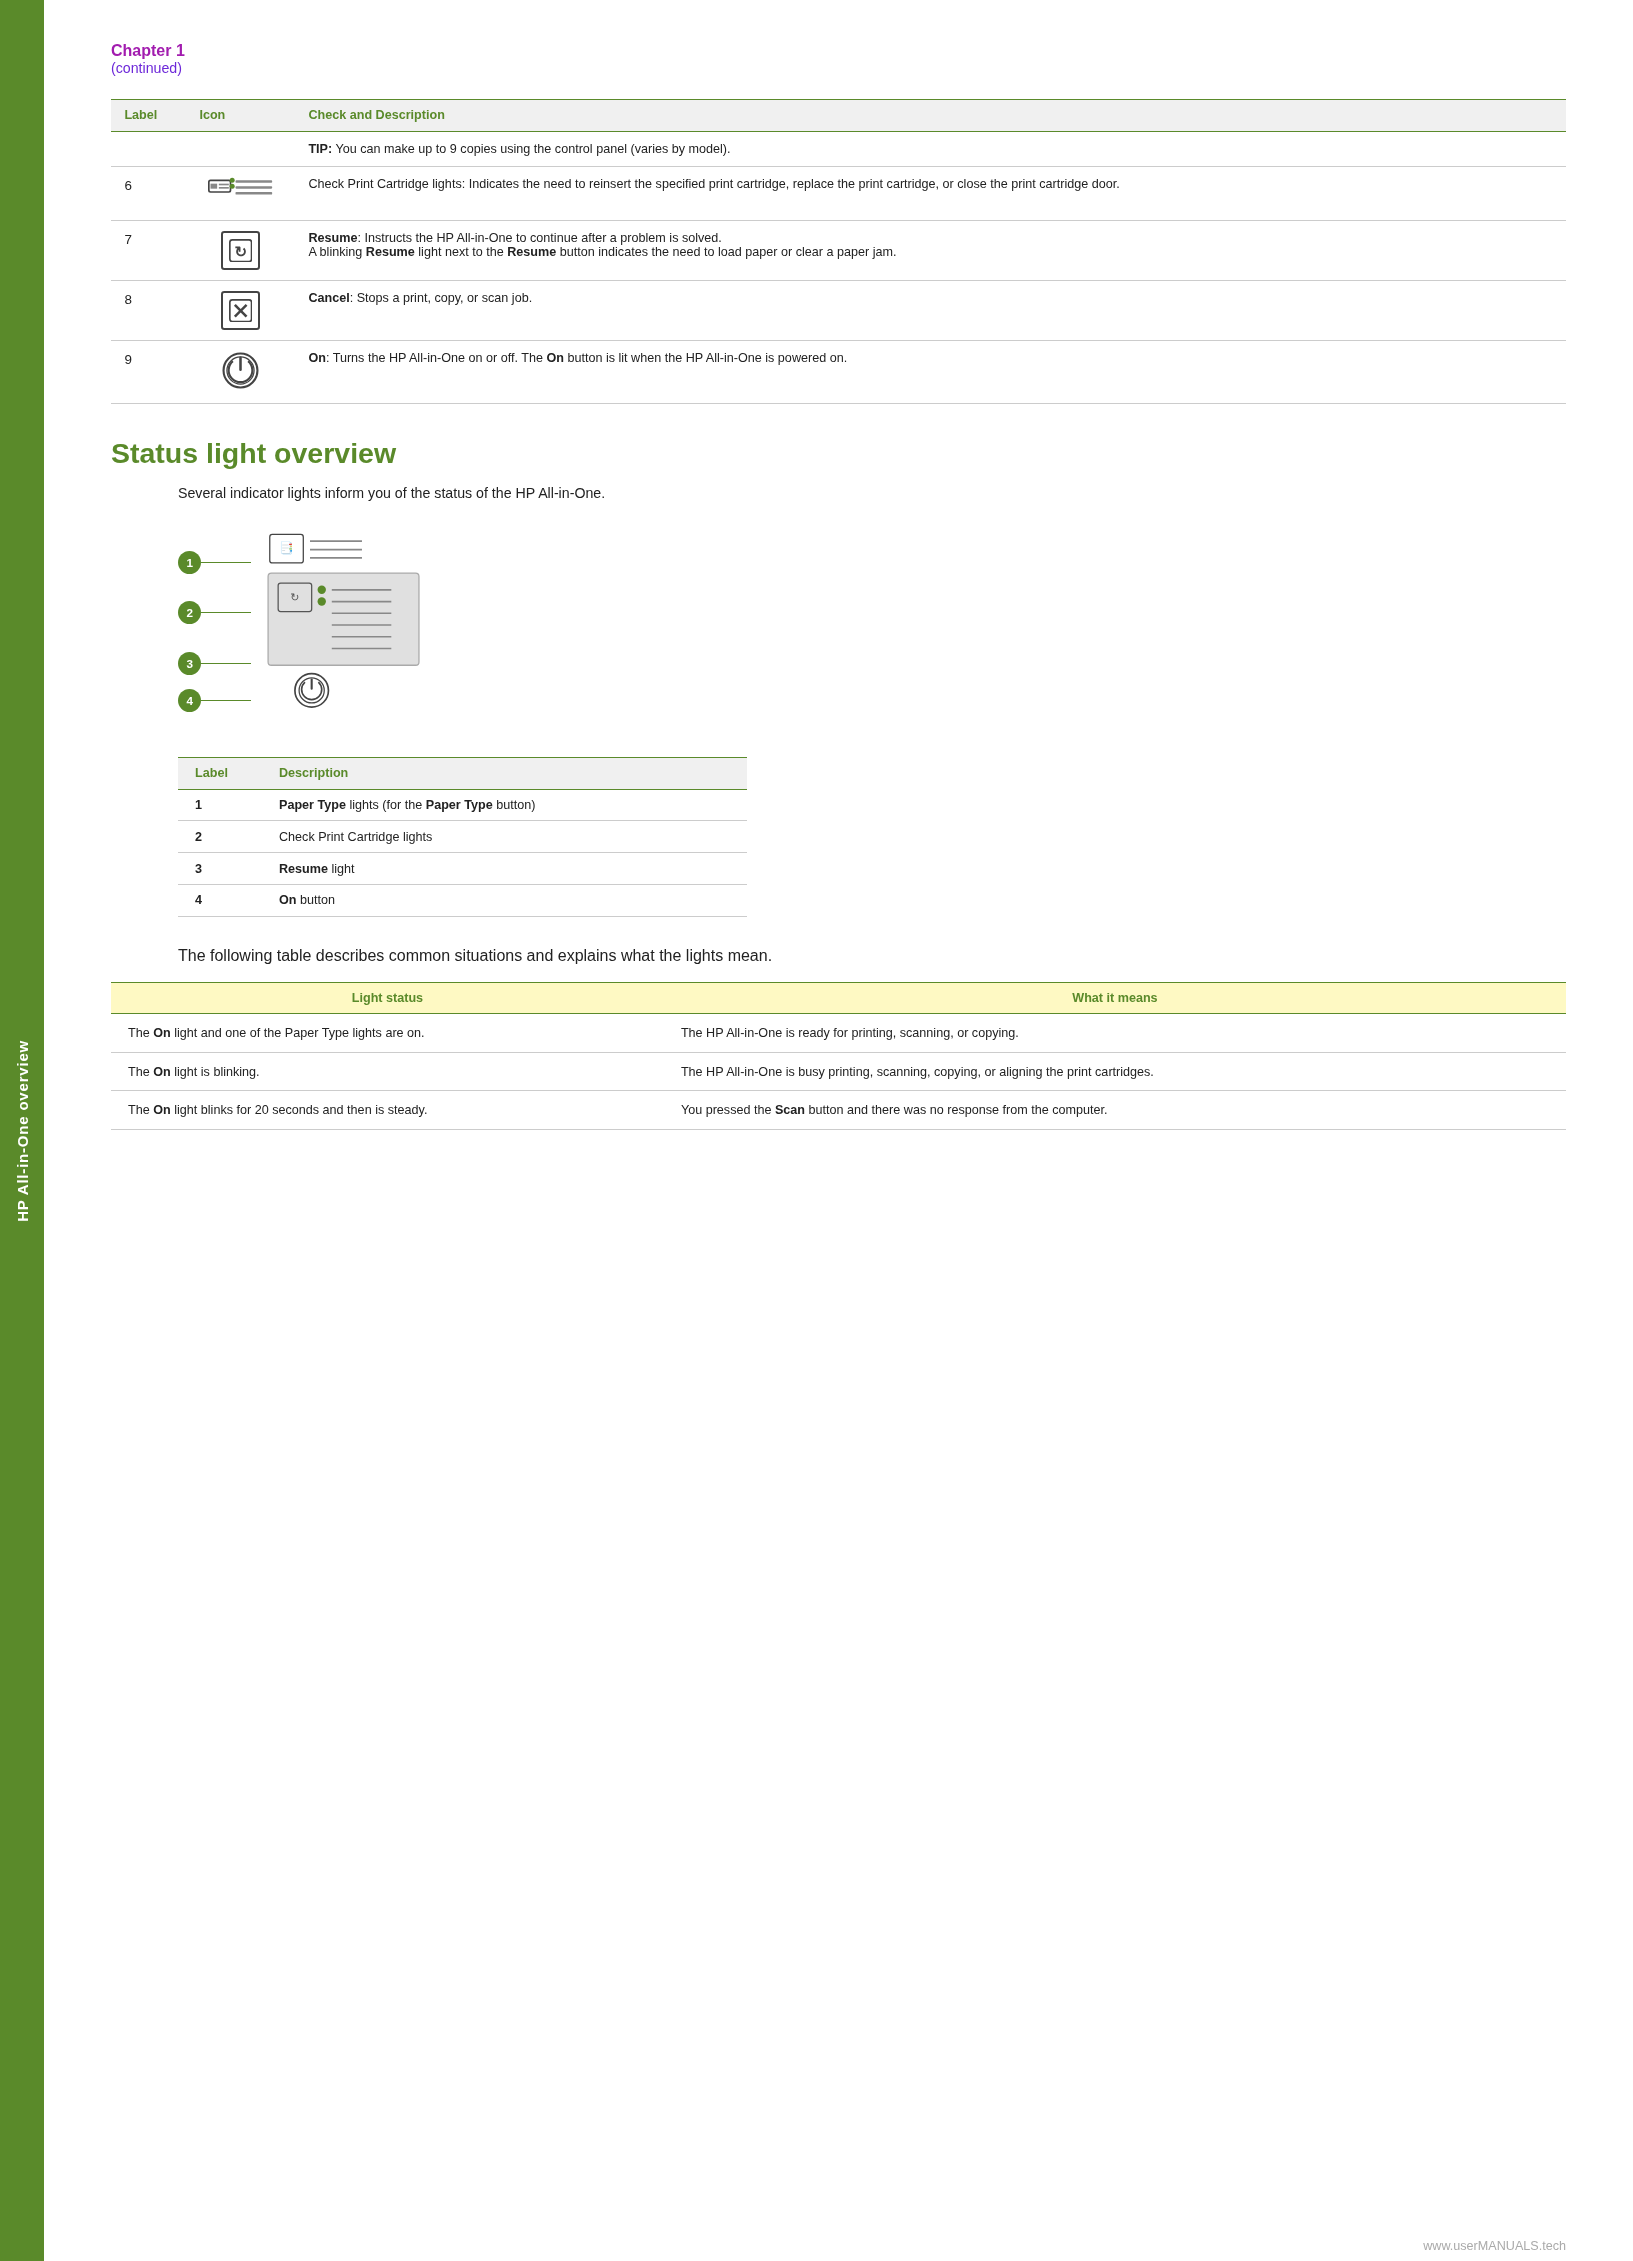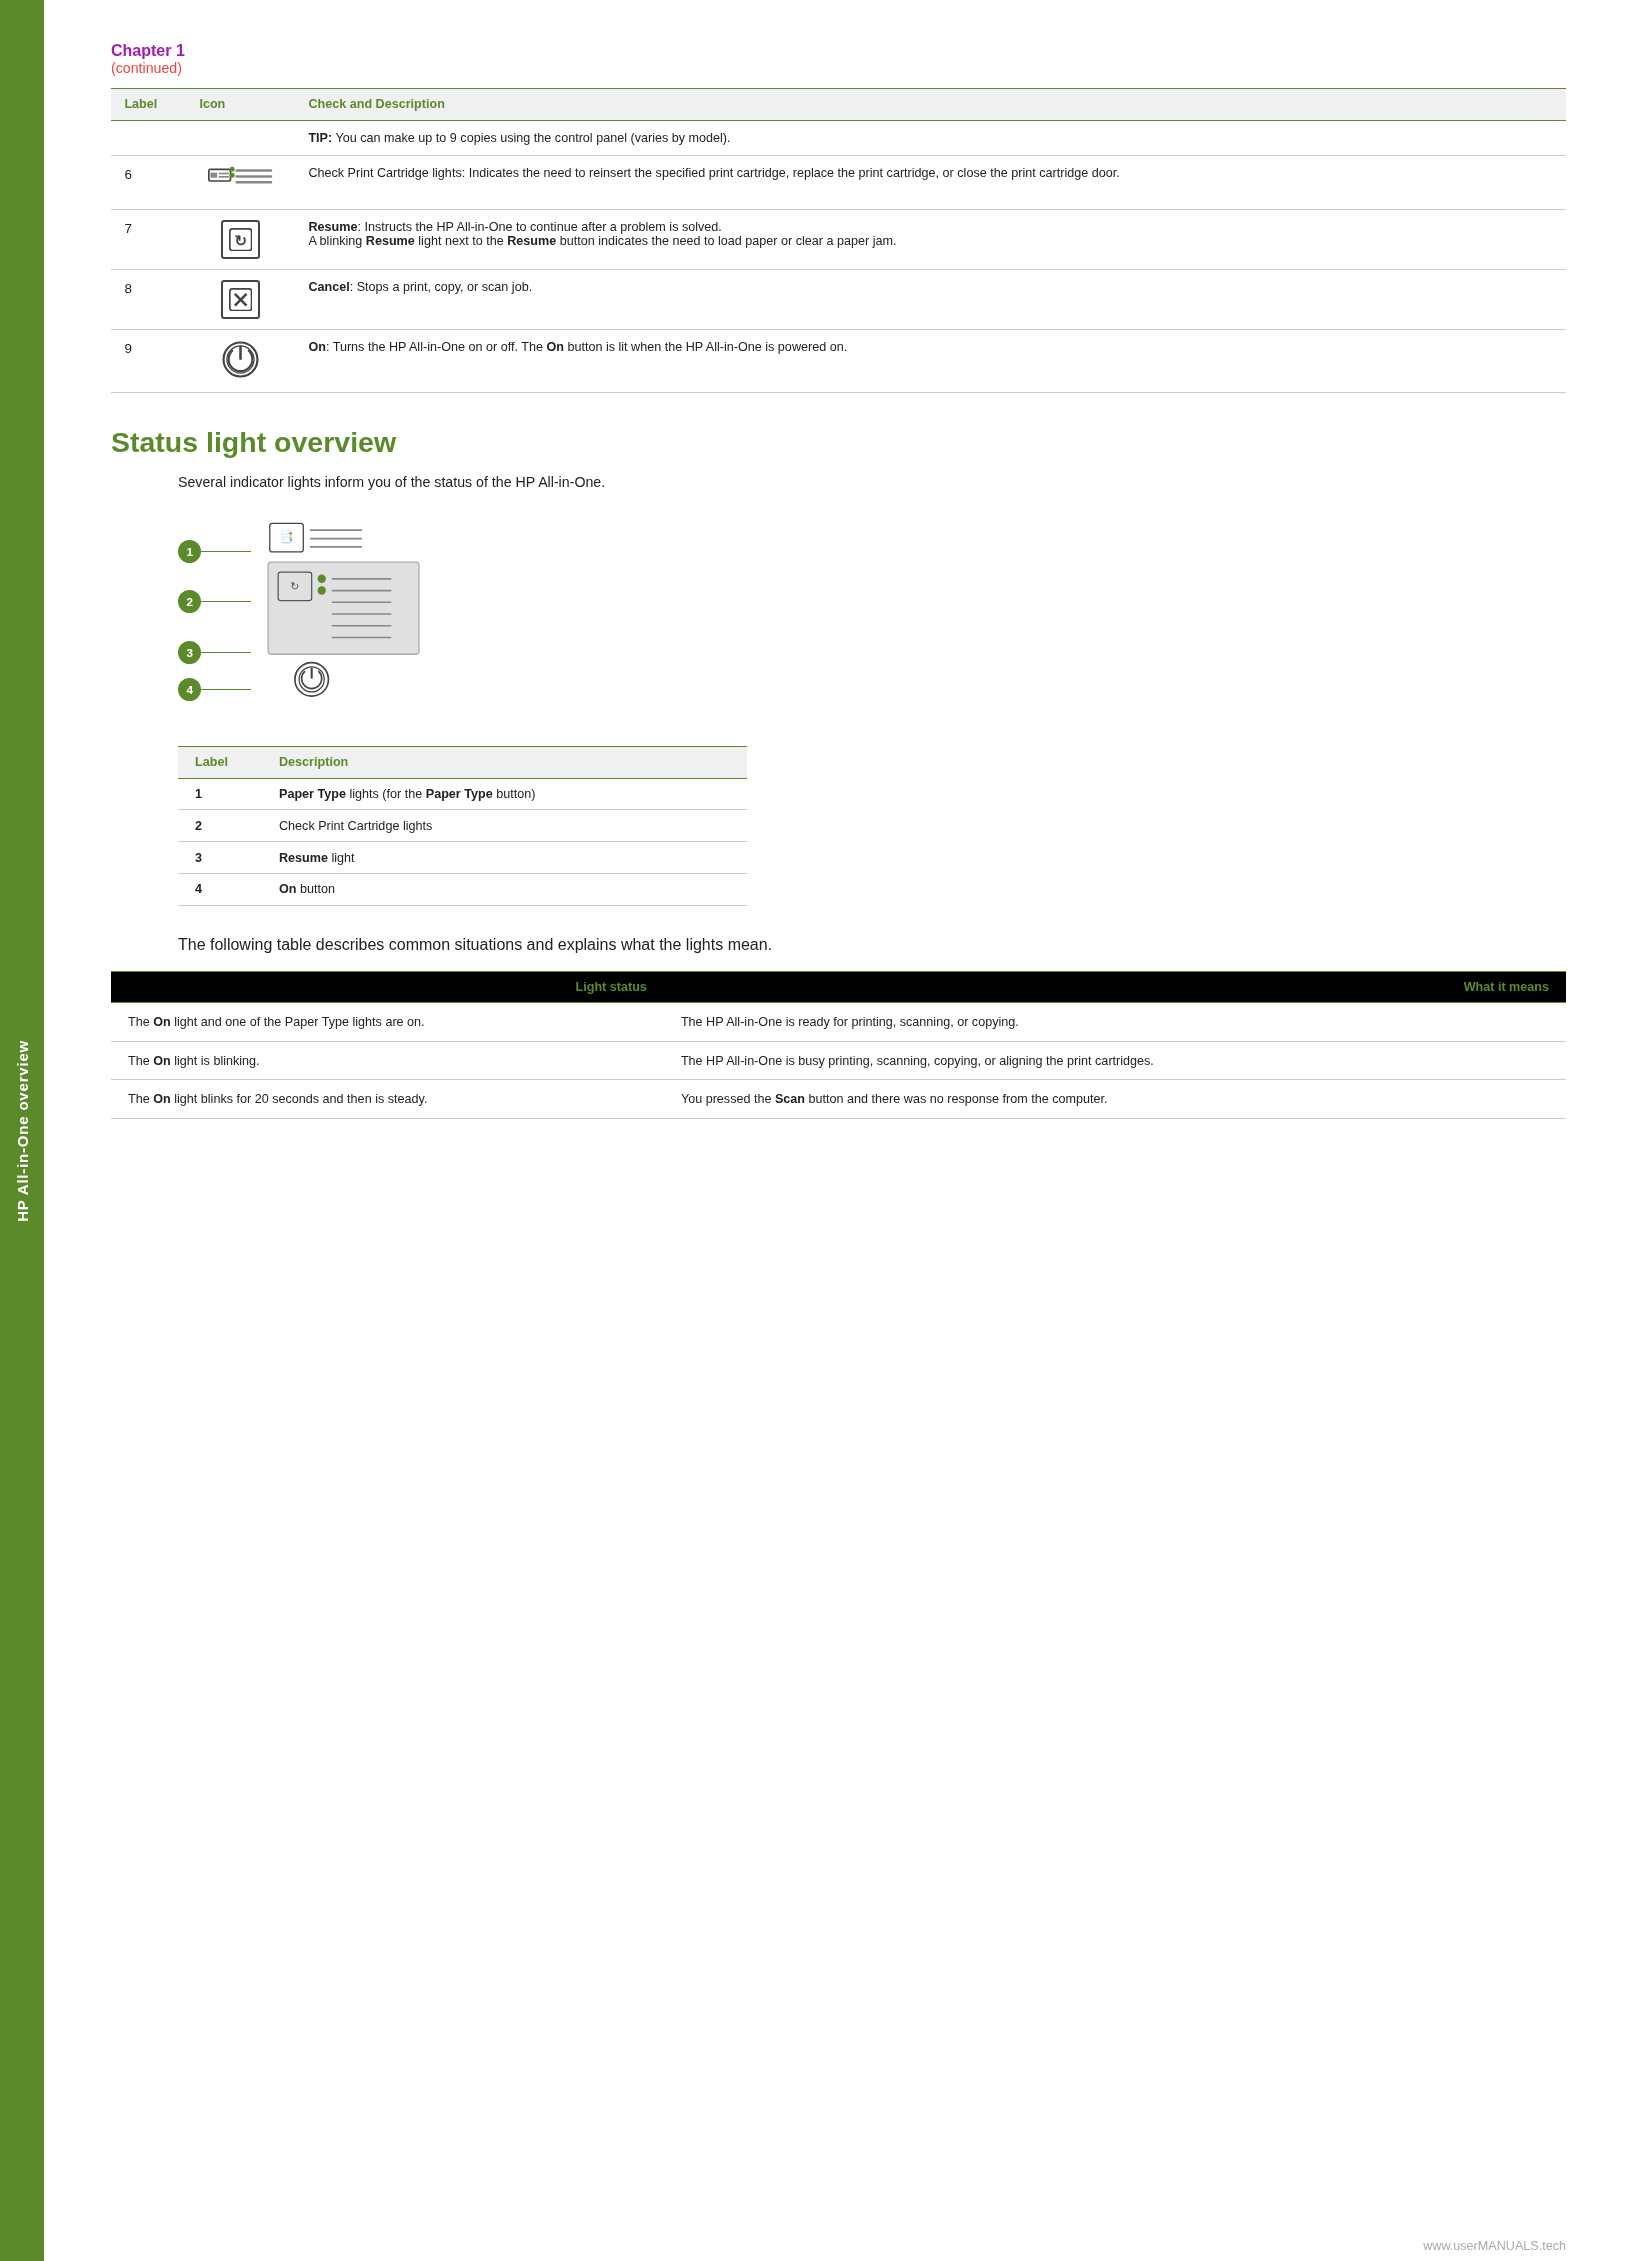--- a/index.html
+++ b/index.html
@@ -49,22 +49,22 @@
     .chapter-header {
       margin-bottom: 3.3px;
     }
     .chapter-title {
       color: #a21caf;
       font-size: 16px;
       font-weight: bold;
     }
     .chapter-continued {
       font-size: 14.2px;
-      color: #ef4444;
-      margin-bottom: 12px;
+      color: #6d28d9;
+      margin-bottom: 23px;
     }
 
     
     .main-table {
       width: 100%;
       border-collapse: collapse;
       margin-bottom: 33px;
       font-size: 12.6px;
     }
     .main-table th {
@@ -170,27 +170,27 @@
     }
 
     
     .status-table {
       width: 100%;
       border-collapse: collapse;
       font-size: 12.6px;
       margin-bottom: 33px;
     }
     .status-table th {
-      background: #000000;
+      background: #fef9c3;
       color: #5a8a2a;
       font-weight: bold;
       padding: 8.4px 17px;
       border-top: 1.7px solid #5a8a2a;
       border-bottom: 1.7px solid #5a8a2a;
-      text-align: right;
+      text-align: center;
     }
     .status-table td {
       padding: 11.7px 17px;
       border-bottom: 0.8px solid #ccc;
       vertical-align: top;
     }
     .status-table td:first-child {
       width: 38%;
     }
 

